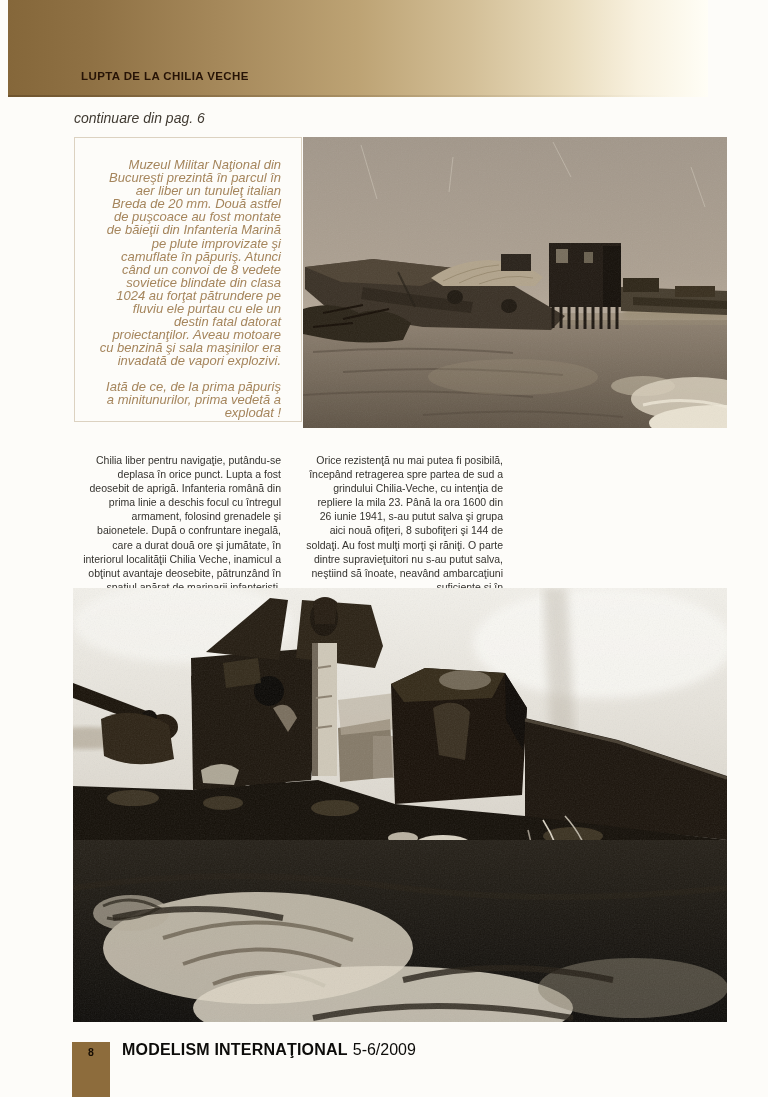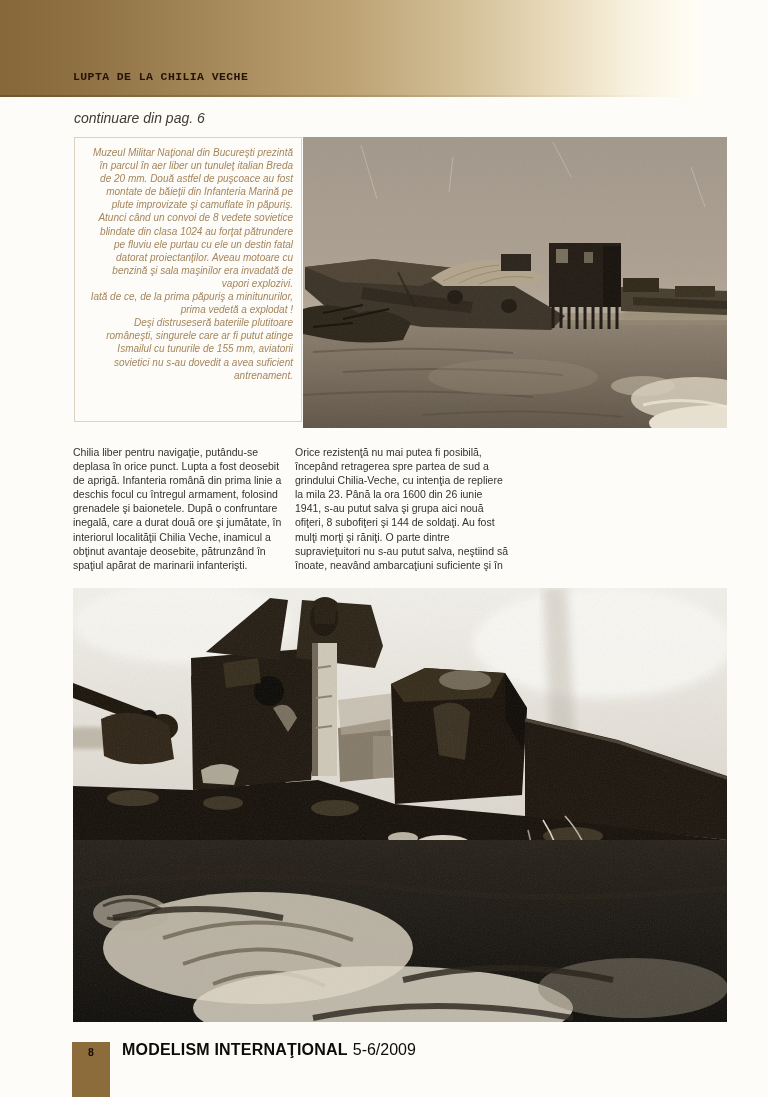--- a/index.html
+++ b/index.html
@@ -2,56 +2,55 @@
 <html><head>
 <meta charset="utf-8">
 <style>
   html,body { margin:0; padding:0; background:#e8e6e1; }
   .page {
     position:relative; width:768px; height:1097px; margin:0 auto;
     background:#fdfcf9; overflow:hidden;
     font-family:"Liberation Sans", sans-serif;
   }
   .header-band {
-    position:absolute; left:0; top:0; width:700px; height:97px;
+    position:absolute; left:8px; top:0; width:700px; height:97px;
     background:linear-gradient(90deg,#85673a 0%, #8f7144 12%, #a5885a 30%,
       #bda374 50%, #d3bf97 66%, #e9dcbd 80%, #f8f1df 90%, #fffef6 100%);
-    font-family:Liberation Mono, monospace;
   }
   .header-band::after{
     content:""; position:absolute; left:0; bottom:0; width:100%; height:2px;
     background:linear-gradient(90deg, rgba(70,50,25,.35), rgba(70,50,25,.12) 60%, rgba(70,50,25,0) 95%);
   }
   .header-title {
     position:absolute; left:73px; top:70px;
     font-size:11.5px; font-weight:bold; letter-spacing:.4px; color:#261306;
   }
   .continuation {
     position:absolute; left:74px; top:110px;
     font-style:italic; font-size:14px; color:#403a32;
   }
   .note-box {
     position:absolute; left:74px; top:137px; width:228px; height:285px;
     border:1px solid #dcd2c1; box-sizing:border-box;
     padding:8px 8px 0 12px; text-align:right; overflow:hidden;
     background:#fdfcf9;
   }
   .note-box p {
-    margin:0; font-style:italic; font-size:10px; line-height:13.1px;
+    margin:12px; font-style:italic; font-size:13px; line-height:13.1px;
     color:#a5855c;
   }
   .photo { position:absolute; overflow:hidden; background:#9a9083; }
   .photo svg { display:block; }
   .photo-top { left:303px; top:137px; width:424px; height:291px; }
   .photo-bottom { left:73px; top:588px; width:654px; height:434px; }
   .col {
     position:absolute; top:445px; width:216px;
     font-size:10.5px; line-height:14.1px; color:#34322e;
   }
-  .col p { margin:0; }
+  .col p { margin:8px;text-align:right; }
   .col p + p { margin-top:0; }
   .col-1 { left:73px; }
   .col-2 { left:295px; }
   .col-3 { left:517px; width:212px; }
   .footer-box {
     position:absolute; left:72px; top:1042px; width:38px; height:55px;
     background:#8d6c3c;
   }
   .footer-pagenum {
     text-align:center; font-weight:bold; font-size:10.5px; color:#160d03;

